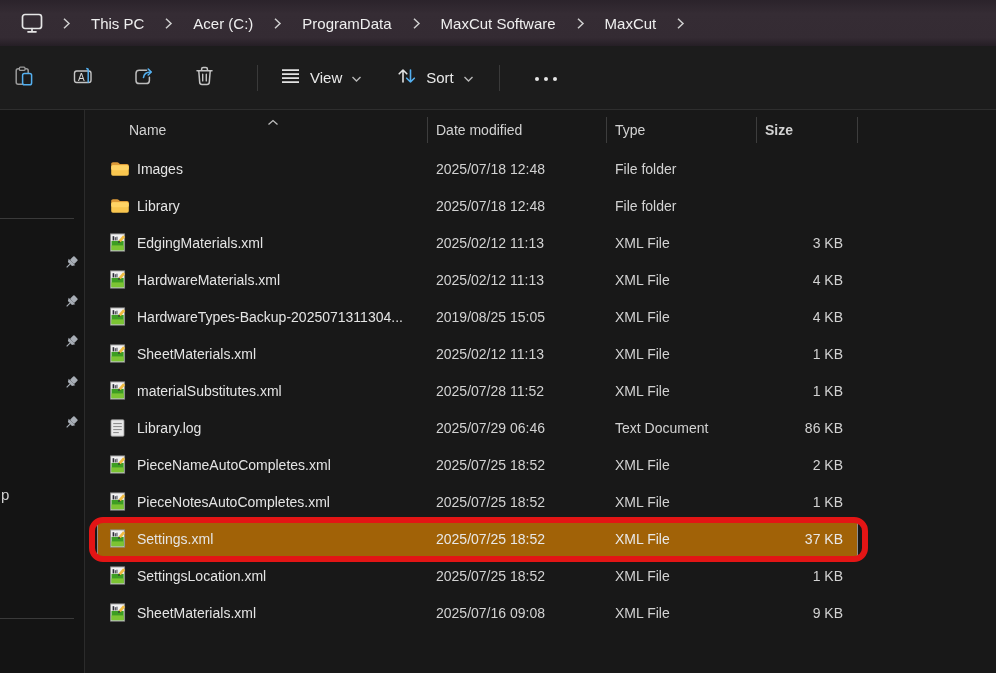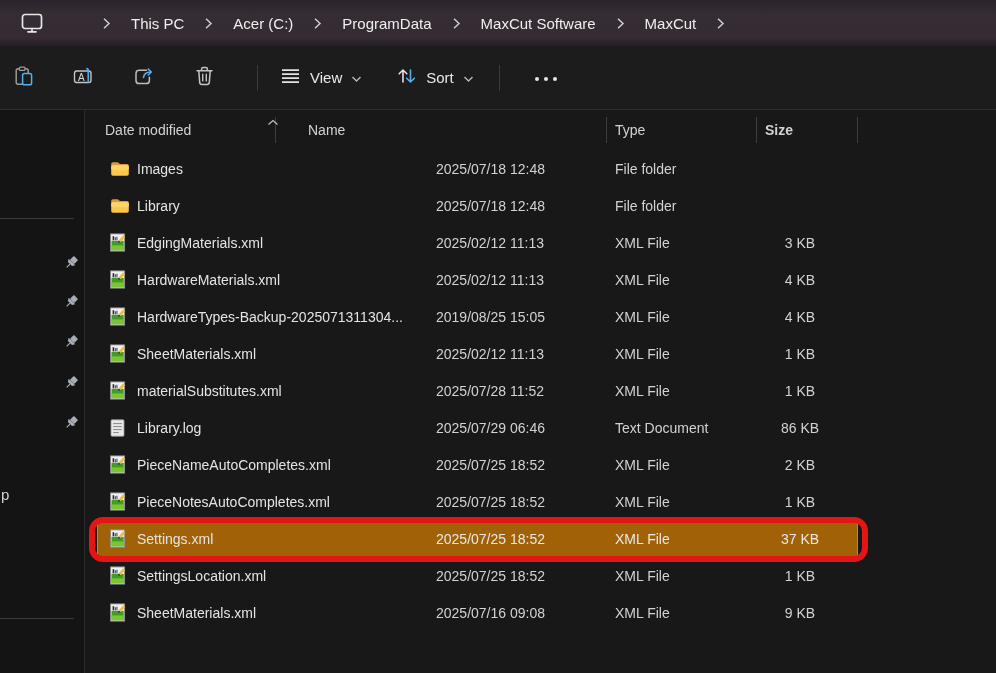--- a/index.html
+++ b/index.html
@@ -6,21 +6,20 @@
   html,body { background:#000; }
   .window {
     position:relative; width:996px; height:673px; overflow:hidden;
     background:#181818; font-family:"Liberation Sans", sans-serif;
     color:#e0e0e0; -webkit-font-smoothing:antialiased;
   }
   
   .breadcrumb-bar {
     height:46px; display:flex; align-items:center; padding-left:20px;
     background:linear-gradient(180deg,#2b232b 0%,#352c34 30%,#342b33 82%,#251e25 100%);
-    gap:40px;
   }
   .bc-device { display:flex; align-items:center; margin-right:12px; }
   .crumbs { display:flex; align-items:center; font-size:15px; color:#efefef; }
   .crumb { padding:4px 9px; margin:0 5px; border-radius:4px; cursor:default; white-space:nowrap; }
   .crumb-sep { display:flex; align-items:center; margin:0 6px; }
   
   .toolbar {
     height:64px; background:#1c1c1c; display:flex; align-items:center;
     padding-left:4px; border-bottom:1px solid #2e2e2e;
   }
@@ -68,21 +67,21 @@
   .file-list { position:absolute; top:40px; left:0; right:0; }
   .row {
     height:37px; margin-left:12px; width:761px;
     display:grid; grid-template-columns:331px 179px 150px 101px;
     align-items:center; font-size:14px; color:#d2d2d2; border-radius:2px;
   }
   .row.selected { background:#a16207; box-shadow:inset 0 0 0 1px #8f8f8f; color:#e8e8e8; }
   .cell.cname { display:flex; align-items:center; padding-left:13px; color:#e4e4e4; overflow:hidden; white-space:nowrap; }
   .cell-icon { display:flex; align-items:center; width:20px; flex:none; margin-right:7px; }
   .cell.cdate, .cell.ctype { padding-left:8px; white-space:nowrap; }
-  .cell.csize { text-align:center; padding-right:15px; white-space:nowrap; }
+  .cell.csize { text-align:right; padding-right:15px; white-space:nowrap; }
   
   .red-box {
     position:absolute; left:4px; top:407px; width:779px; height:45px;
     border:6px solid #e31515; border-radius:14px; pointer-events:none;
   }
   button { cursor:default; }
 </style>
 </head>
 <body>
 
@@ -251,25 +250,25 @@
       <path d="M3.6 7.4 h8.8 l-1.7 2.7 h-5.4 z"></path>
       <rect x="7.5" y="10.1" width="1.1" height="4.4"></rect>
     </g>
   </svg></span>
         </div>
       <span class="nav-fragment">p</span>
     </div>
 
     <div class="content">
       <div class="col-headers">
+        <div class="hcell hname">
+          <span>Name</span>
+        </div>
         <div class="hcell hdate">
           <span>Date modified</span>
-        </div>
-        <div class="hcell hname">
-          <span>Name</span>
         </div>
         <div class="hcell htype">
           <span>Type</span>
         </div>
         <div class="hcell hsize">
           <span>Size</span>
         </div>
         <span class="sort-caret">
           <svg width="12" height="7" viewBox="0 0 12 7">
               <path d="M1.5 5.5 L6 1.5 L10.5 5.5" fill="none" stroke="#bfbfbf" stroke-width="1.3"></path>

